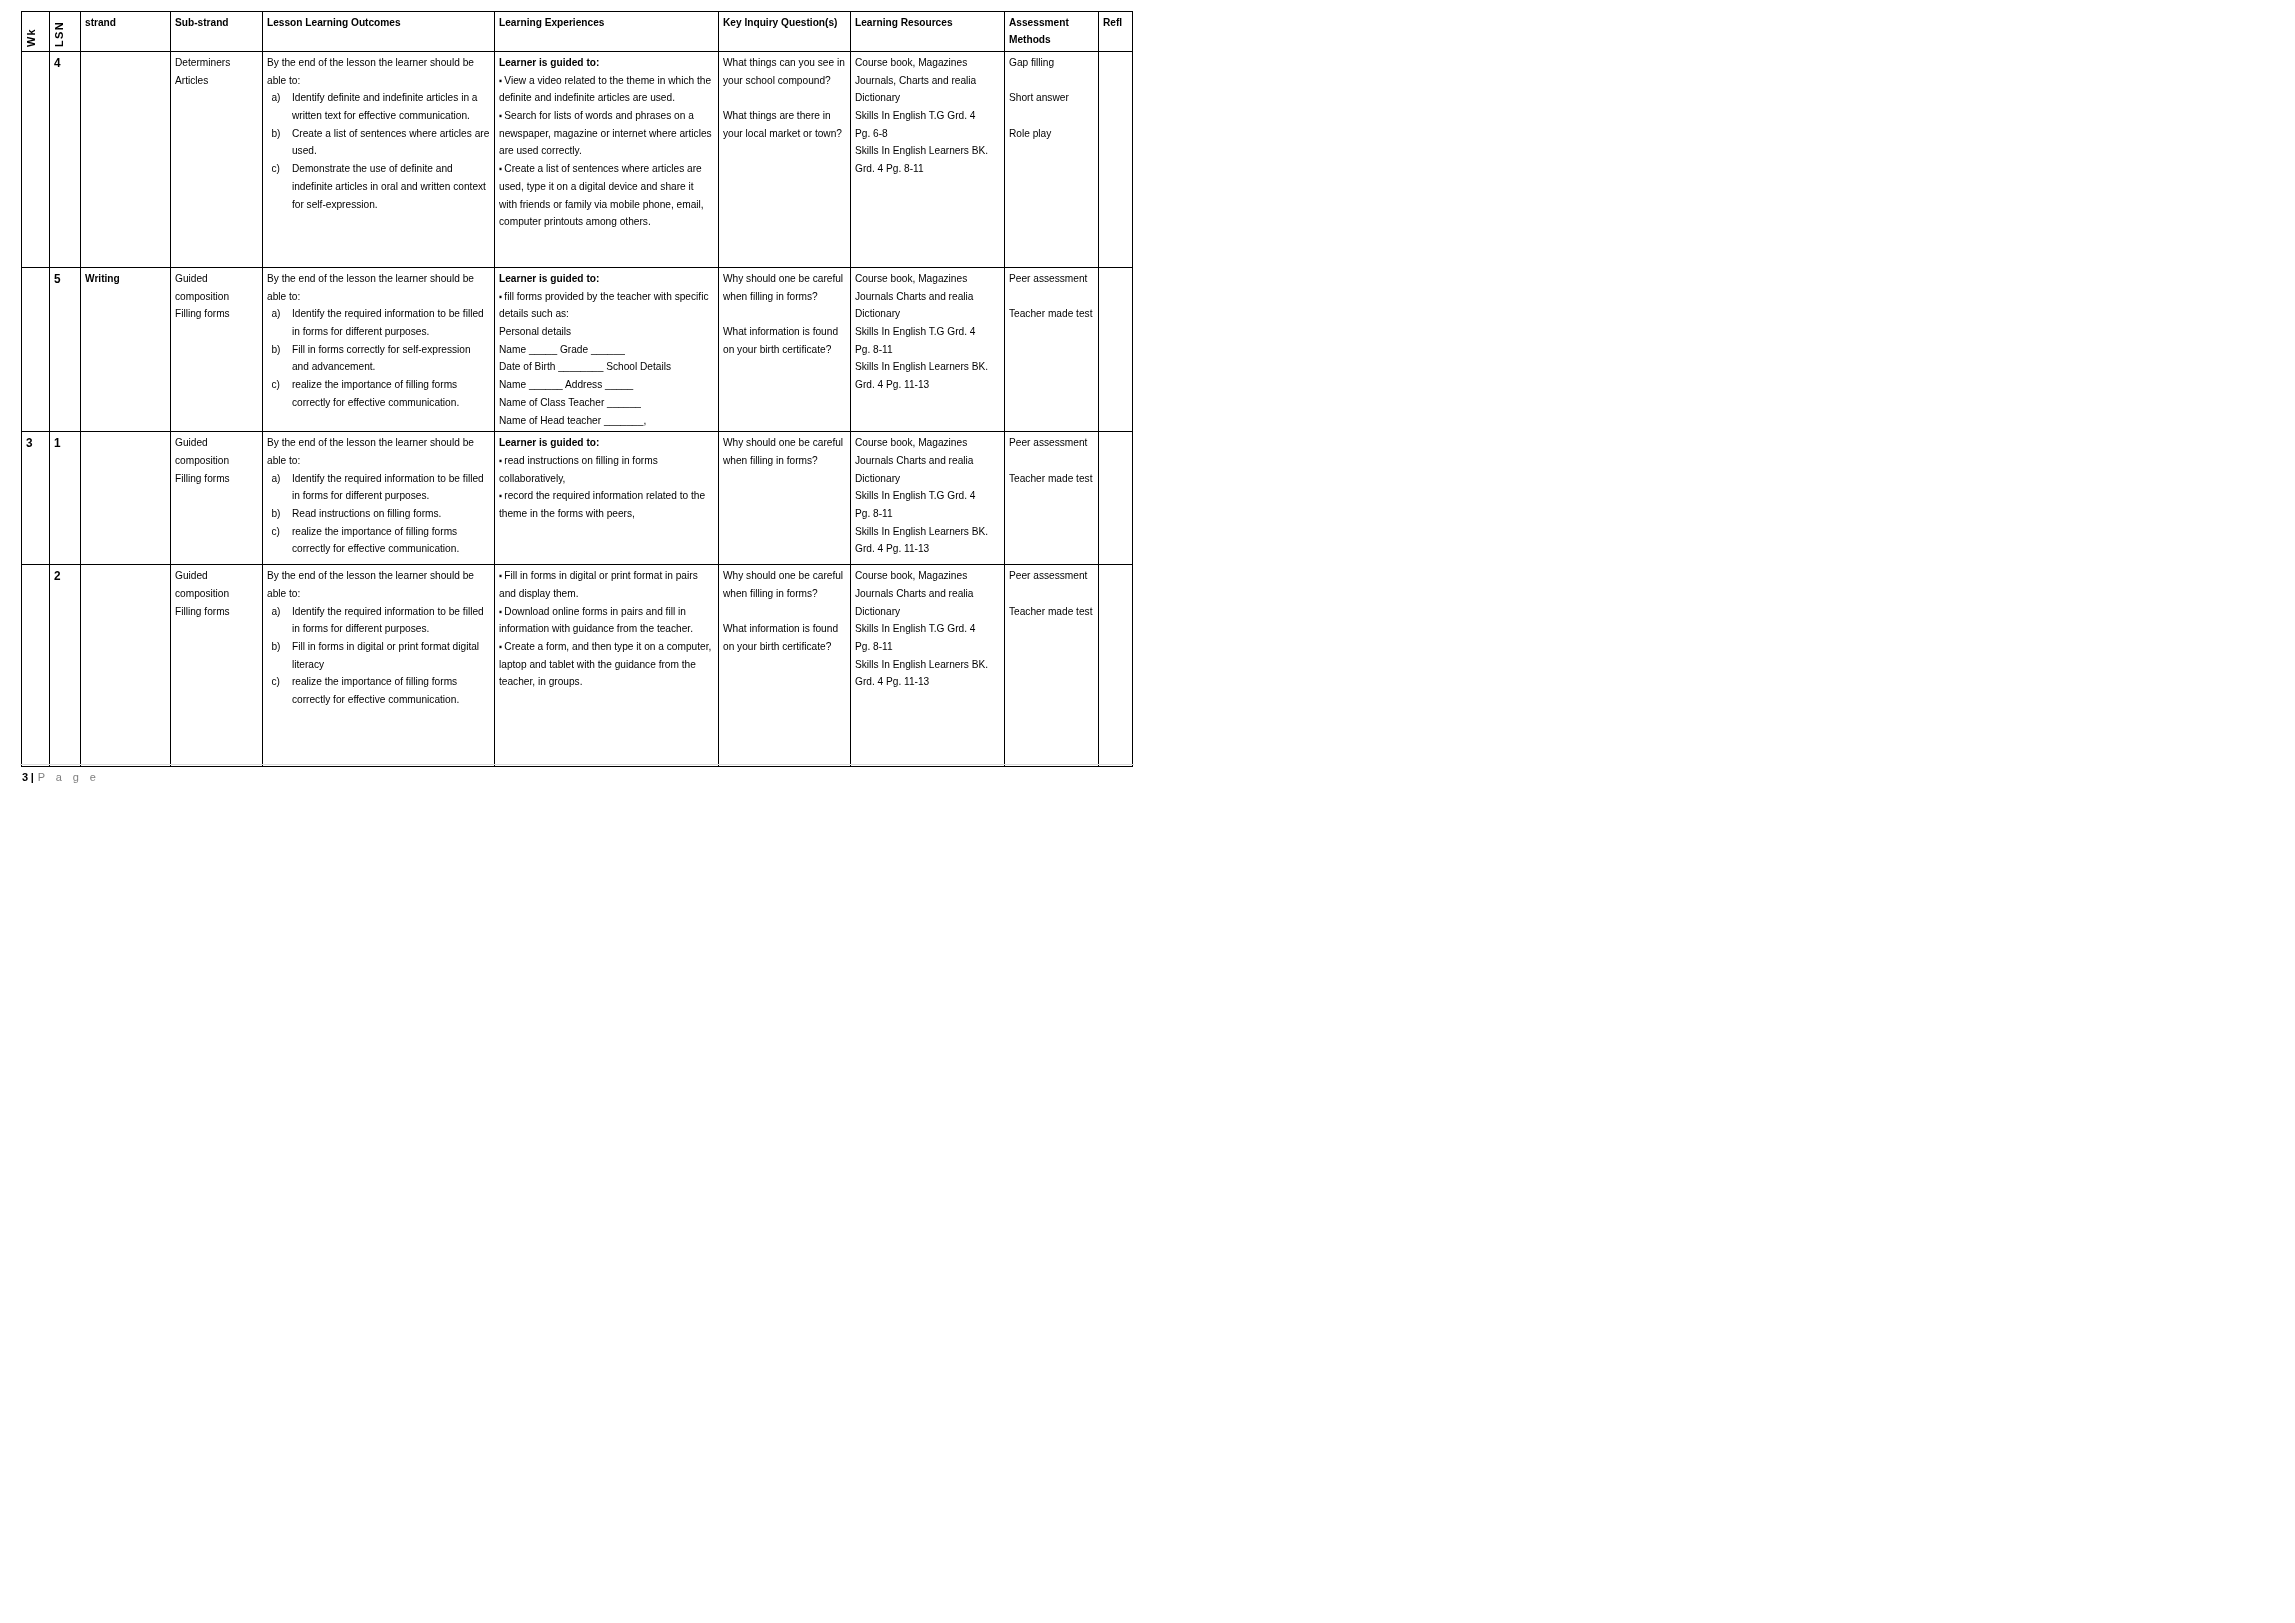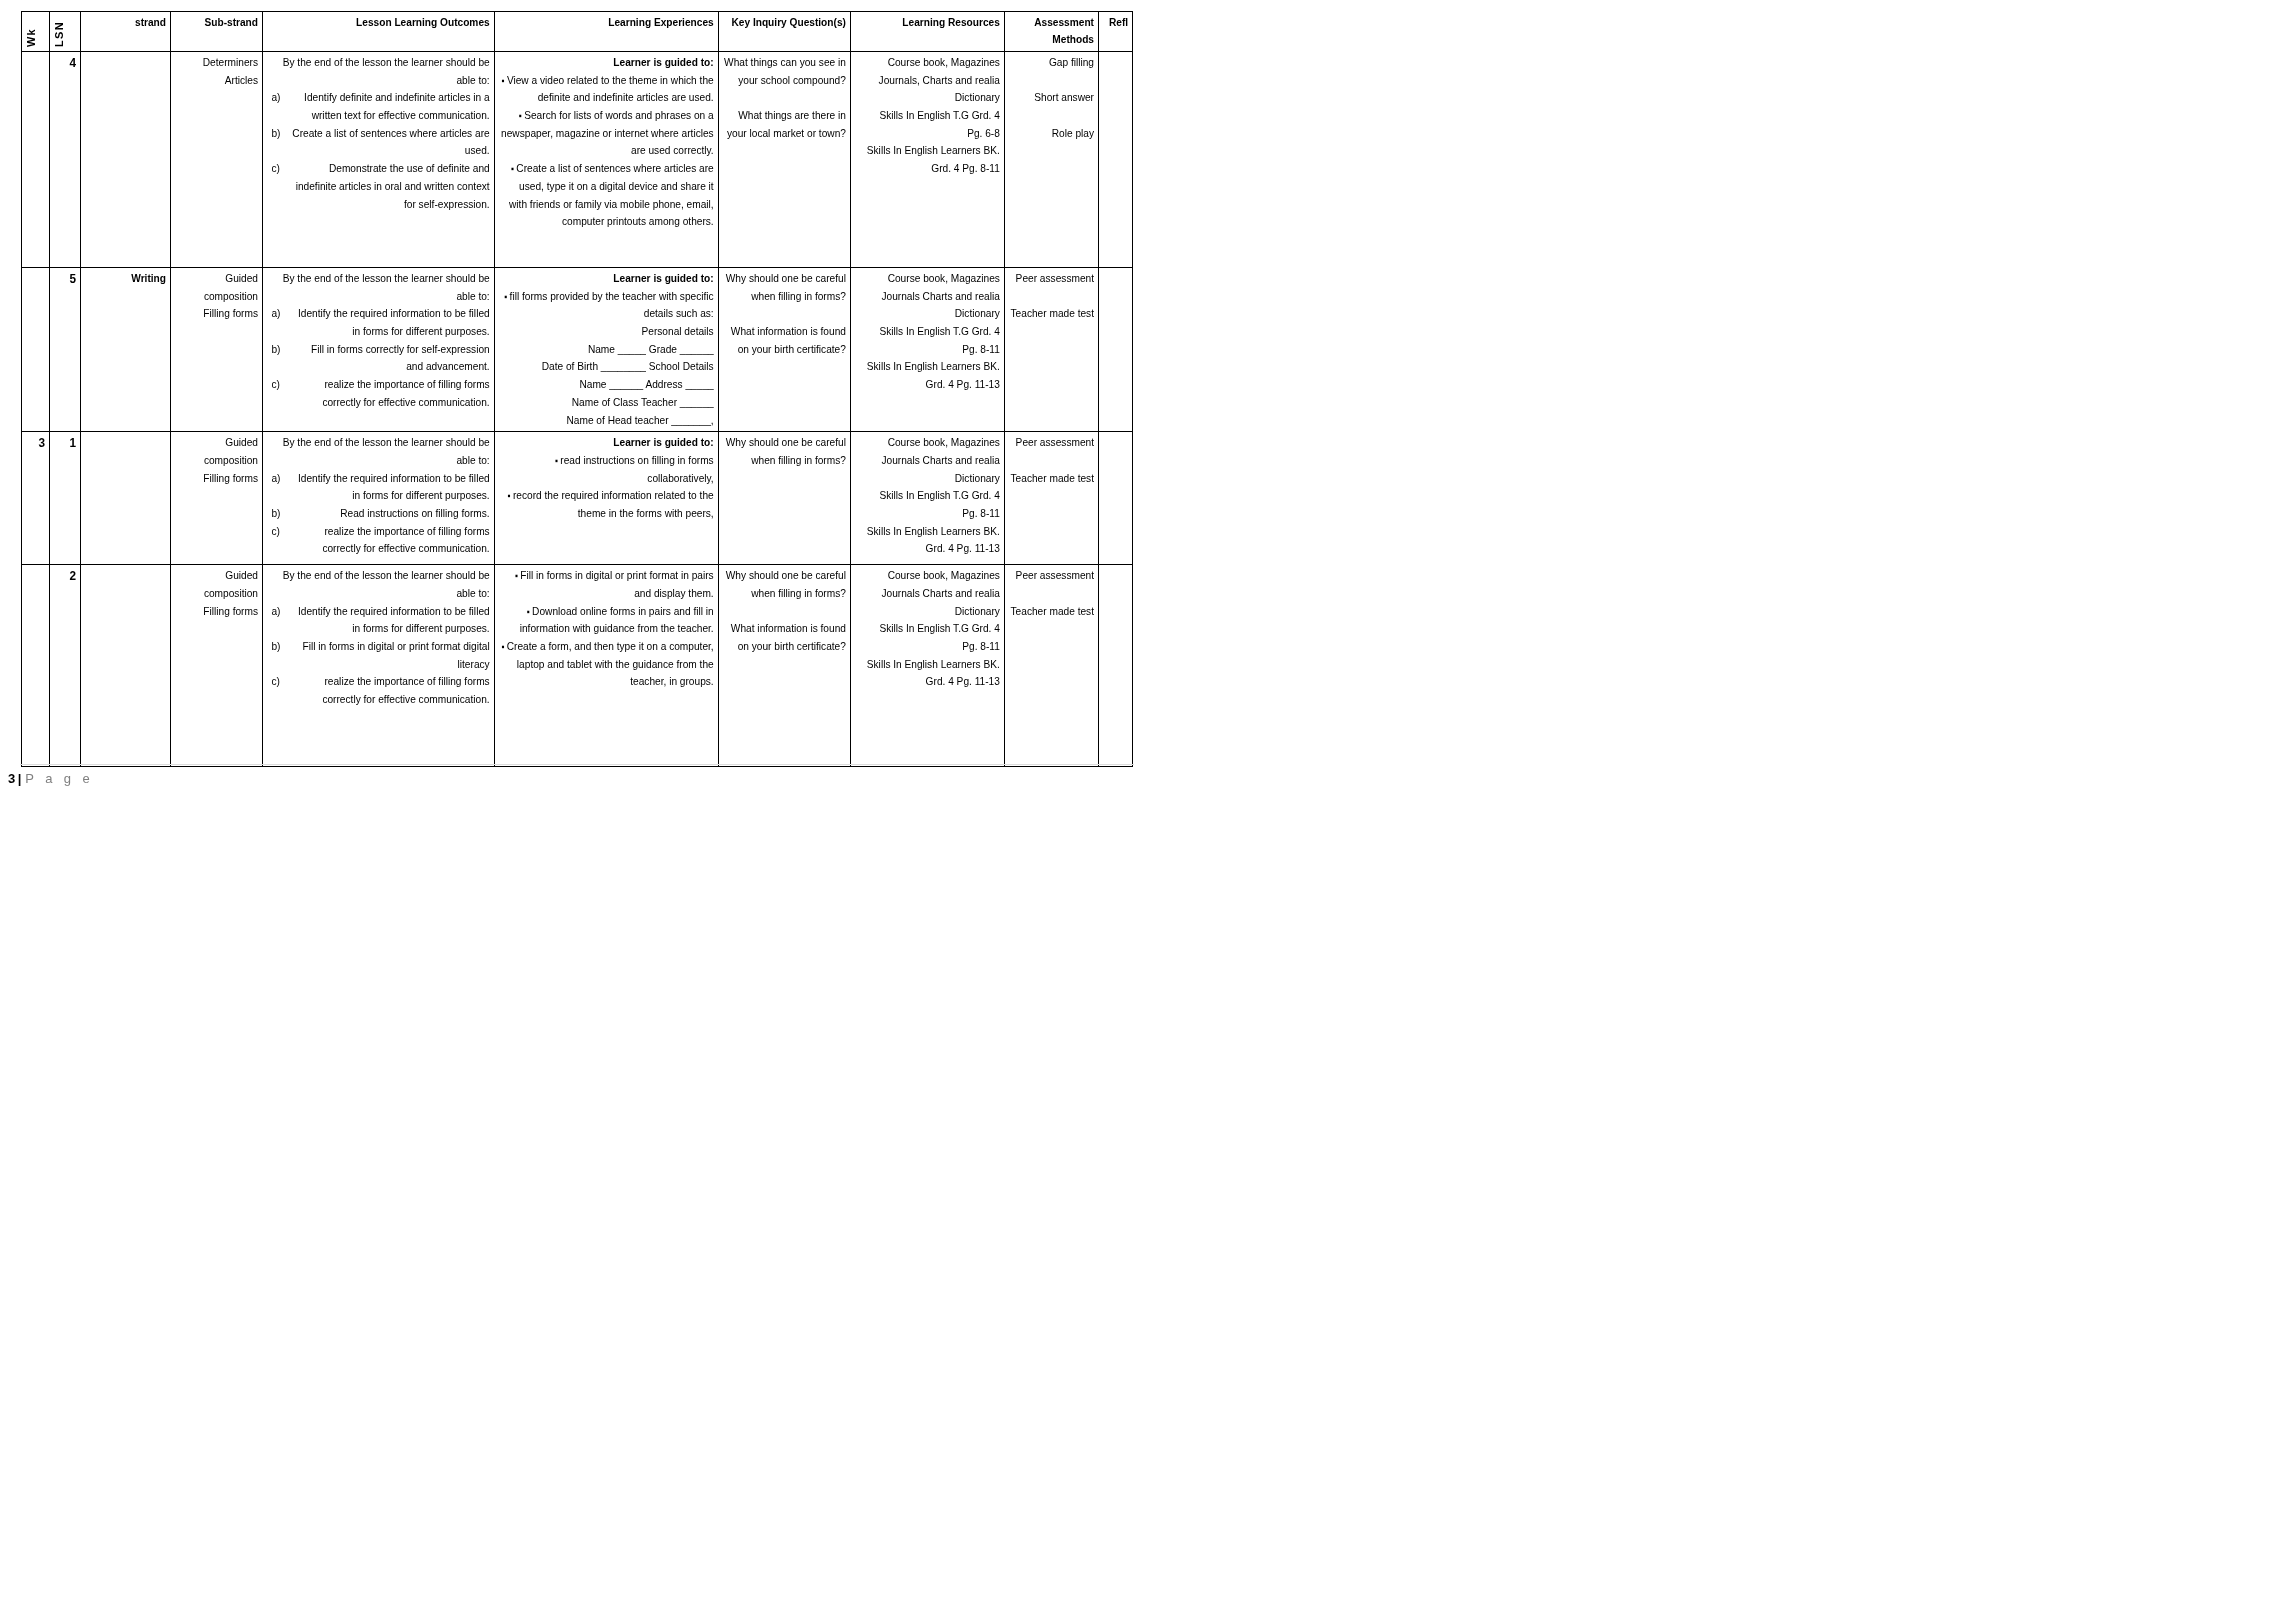--- a/index.html
+++ b/index.html
@@ -19,21 +19,21 @@
     top: 10.5px;
     border-collapse: collapse;
     table-layout: fixed;
   }
   th, td {
     border: 1.3px solid #000;
     vertical-align: top;
     padding: 2px 3.9px;
     font-size: 11.8px;
     line-height: 17.7px;
-    text-align: right;
+    text-align: left;
     font-weight: normal;
     overflow: hidden;
   }
   thead th { font-weight: bold; }
   
   .cx { width: 116%; transform: scaleX(0.86); transform-origin: 0 0; }
   .vcell { vertical-align: bottom; padding: 2.6px 1.3px 3.9px 1.3px; }
   .vtext {
     writing-mode: vertical-rl;
     transform: rotate(180deg);
@@ -57,21 +57,21 @@
   .gap > div { margin: 0 0 17.7px 0; }
   .lines > div { margin: 0; }
   .hrule {
     position: absolute;
     left: 19.6px;
     top: 764px;
     width: 1114px;
     height: 1.3px;
     background: #dcdcdc;
   }
-  .footer { position: absolute; left: 8px; top: 771px; font-size: 13px; }
+  .footer { position: absolute; left: 22px; top: 771px; font-size: 11px; }
   .footer .fnum { font-weight: bold; }
   .footer .fsep { font-weight: bold; margin: 0 3.9px 0 2.6px; }
   .footer .fpg { color: #7f7f7f; letter-spacing: 3.9px; }
 </style>
 </head>
 <body>
 
 <div class="page">
 
   <table class="sow">

